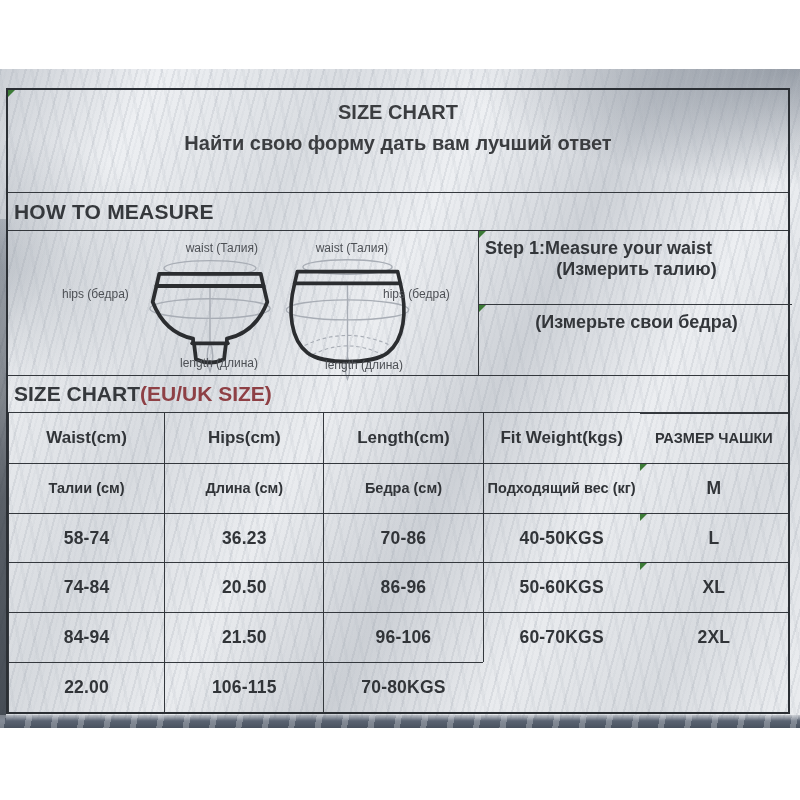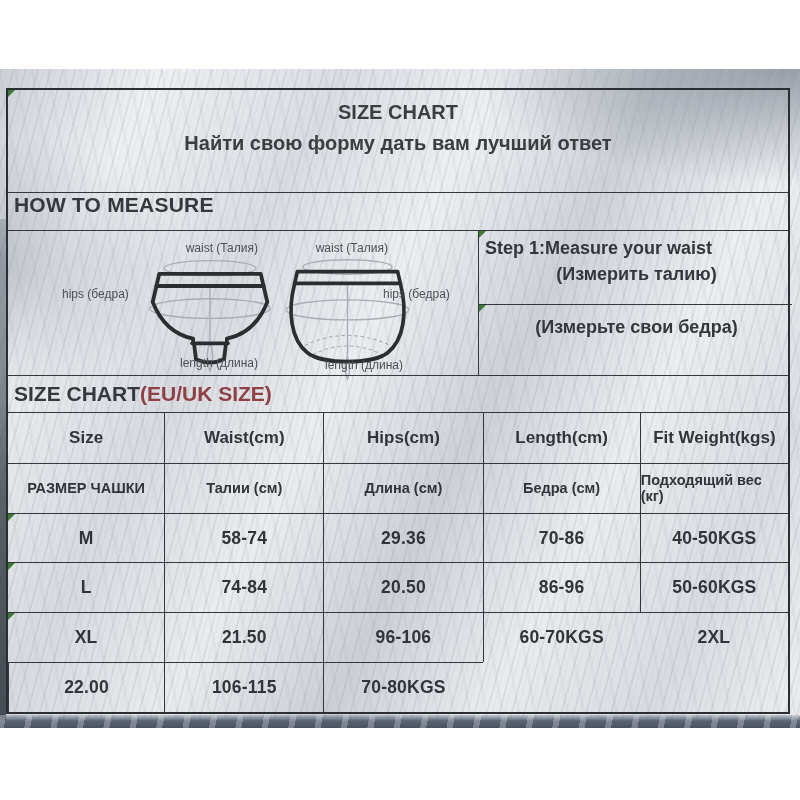--- a/index.html
+++ b/index.html
@@ -36,38 +36,38 @@
     border:2px solid #2b2f34;
   }
   .tri { position:absolute; left:0; top:0; width:0; height:0;
          border-top:7px solid #3c7a36; border-right:7px solid transparent; }
 
   .row { position:absolute; left:0; width:100%; border-top:1px solid #34383d; color:#35383c; }
 
   .row-title { top:0; height:102px; border-top:none; text-align:center; padding-top:7px; }
   .row-title div { font-size:20px; font-weight:700; line-height:31px; color:#3b3d40; }
 
-  .row-htm { top:102px; height:38px; display:flex; }
+  .row-htm { top:102px; height:38px; display:flex; align-items:center; }
   .row-htm span { font-size:21px; font-weight:700; padding-left:6px; letter-spacing:0.2px; }
 
   .row-diagram { top:140px; height:145px; }
   .diagram-cell { position:absolute; left:0; top:0; width:470px; height:100%; }
   .diagram-label { position:absolute; font-size:12px; color:#4d5055; white-space:nowrap; }
   .centered { text-align:right; }
   svg.garment { position:absolute; }
   .outline { fill:none; stroke:#2b2d30; stroke-width:4; stroke-linejoin:round; stroke-linecap:round; }
   .guide   { fill:none; stroke:#a8adb5; stroke-width:1.5; }
   .gdash   { fill:none; stroke:#a8adb5; stroke-width:1.2; stroke-dasharray:4 3; }
 
   .steps-cell { position:absolute; left:470px; top:0; width:314px; height:100%; border-left:1px solid #34383d; }
   .step { position:absolute; left:0; width:100%; padding:7px 4px 0 6px; }
   .step1 { top:0; height:73px; }
   .step2 { top:73px; height:72px; border-top:1px solid #34383d; }
   .step-en { font-size:18px; font-weight:700; color:#33363a; }
-  .step-ru { font-size:18px; font-weight:700; color:#33363a; text-align:center; margin-top:5px; }
+  .step-ru { font-size:18px; font-weight:700; color:#33363a; text-align:center; }
 
   .row-scheading { top:285px; height:37px; display:flex; align-items:center; }
   .row-scheading span { font-size:21px; font-weight:700; }
   .row-scheading .main { padding-left:6px; }
   .row-scheading .accent { color:#8e4045; }
 
   .size-table {
     position:absolute; left:0; top:322px; width:100%; height:300px; border-top:1px solid #34383d;
     display:grid; grid-template-columns:158fr 161fr 161fr 159fr 150fr; grid-template-rows:repeat(6, 1fr);
   }
@@ -147,45 +147,45 @@
           </div>
         </div>
       </div>
 
       <div class="row row-scheading">
         <span class="main">SIZE CHART</span>
           <span class="accent">(EU/UK SIZE)</span>
       </div>
 
       <div class="size-table">
-        <div class="cell r0 c0 hdr-en">Size</div>
         <div class="cell r0 c1 hdr-en">Waist(cm)</div>
         <div class="cell r0 c3 hdr-en">Hips(cm)</div>
         <div class="cell r0 c2 hdr-en">Length(cm)</div>
         <div class="cell r0 c4 hdr-en">Fit Weight(kgs)</div>
 
         <div class="cell c0 hdr-ru">РАЗМЕР ЧАШКИ</div>
         <div class="cell c1 hdr-ru">Талии (см)</div>
         <div class="cell c2 hdr-ru">Длина (см)</div>
         <div class="cell c3 hdr-ru">Бедра (см)</div>
         <div class="cell c4 hdr-ru">Подходящий вес (кг)</div>
 
         <div class="cell c0 data"><i class="tri"></i>M</div>
         <div class="cell c1 data">58-74</div>
-        <div class="cell c2 data">29.36</div>
+        <div class="cell c2 data">36.23</div>
         <div class="cell c3 data">70-86</div>
         <div class="cell c4 data">40-50KGS</div>
 
         <div class="cell c0 data"><i class="tri"></i>L</div>
         <div class="cell c1 data">74-84</div>
         <div class="cell c2 data">20.50</div>
         <div class="cell c3 data">86-96</div>
         <div class="cell c4 data">50-60KGS</div>
 
         <div class="cell c0 data"><i class="tri"></i>XL</div>
+        <div class="cell c1 data">84-94</div>
         <div class="cell c2 data">21.50</div>
         <div class="cell c3 data">96-106</div>
         <div class="cell c4 data">60-70KGS</div>
 
         <div class="cell c0 data">2XL</div>
         <div class="cell c2 data">22.00</div>
         <div class="cell c3 data">106-115</div>
         <div class="cell c4 data">70-80KGS</div>
       </div>
     </div>

